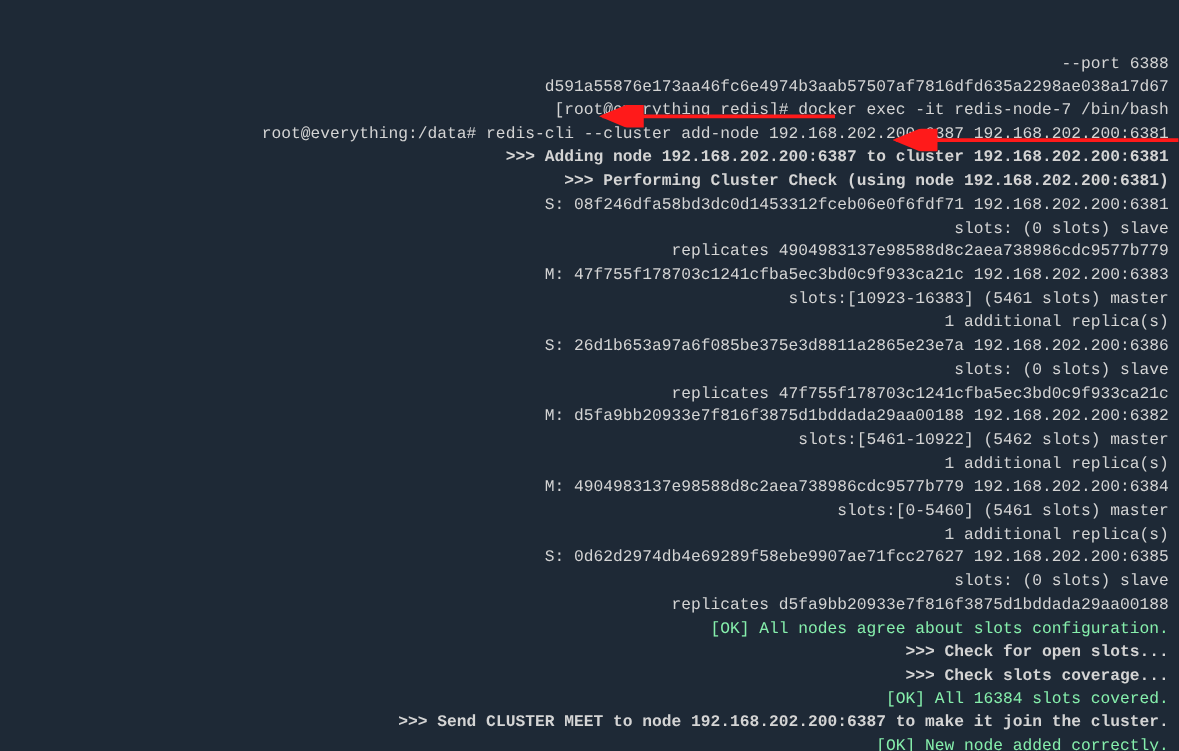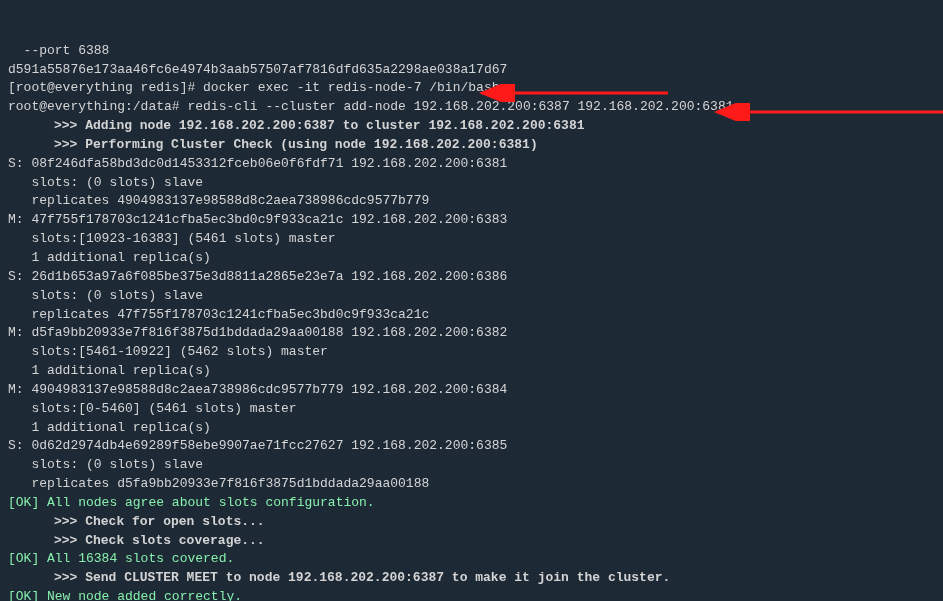--- a/index.html
+++ b/index.html
@@ -18,20 +18,21 @@
       height: 601px;
       overflow: hidden;
       position: relative;
     }
     .terminal {
       white-space: pre-wrap;
       position: relative;
     }
     .line {
       display: block;
+      text-align: right;
     }
     .white {
       color: #d4d4d4;
     }
     .green {
       color: #86efac;
     }
     .bold {
       font-weight: bold;
       margin-left: 46px;

